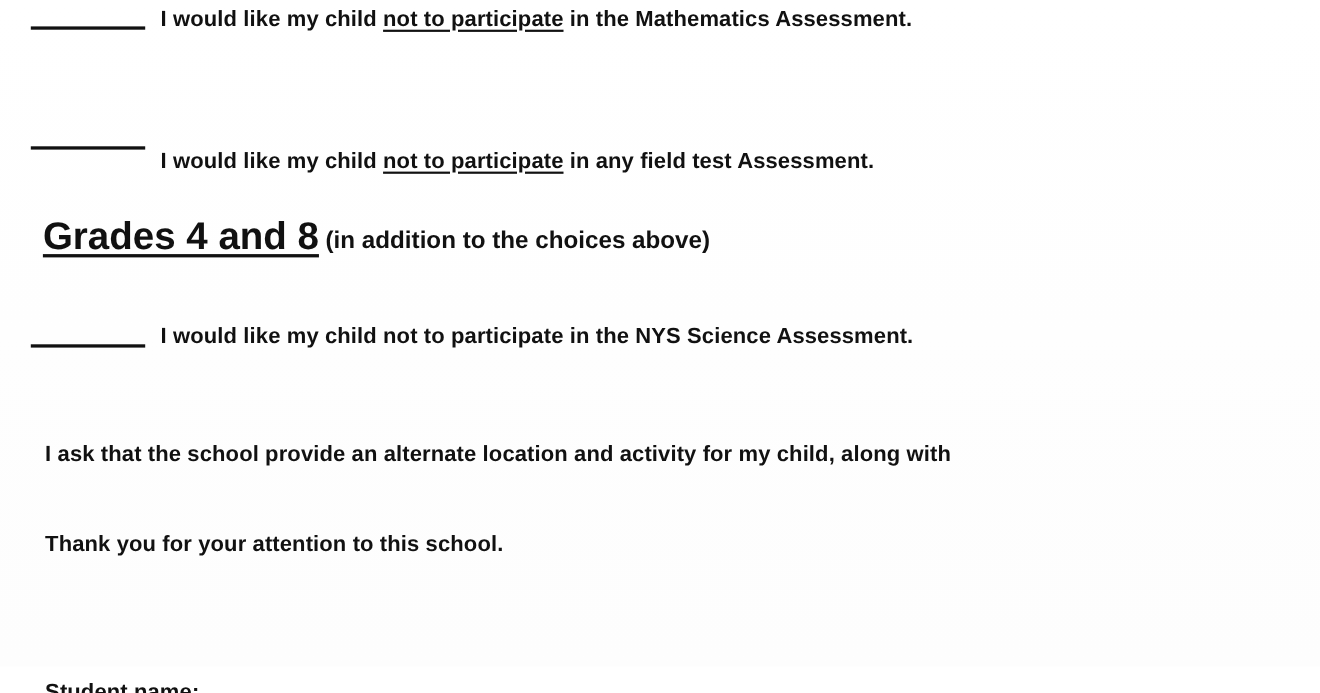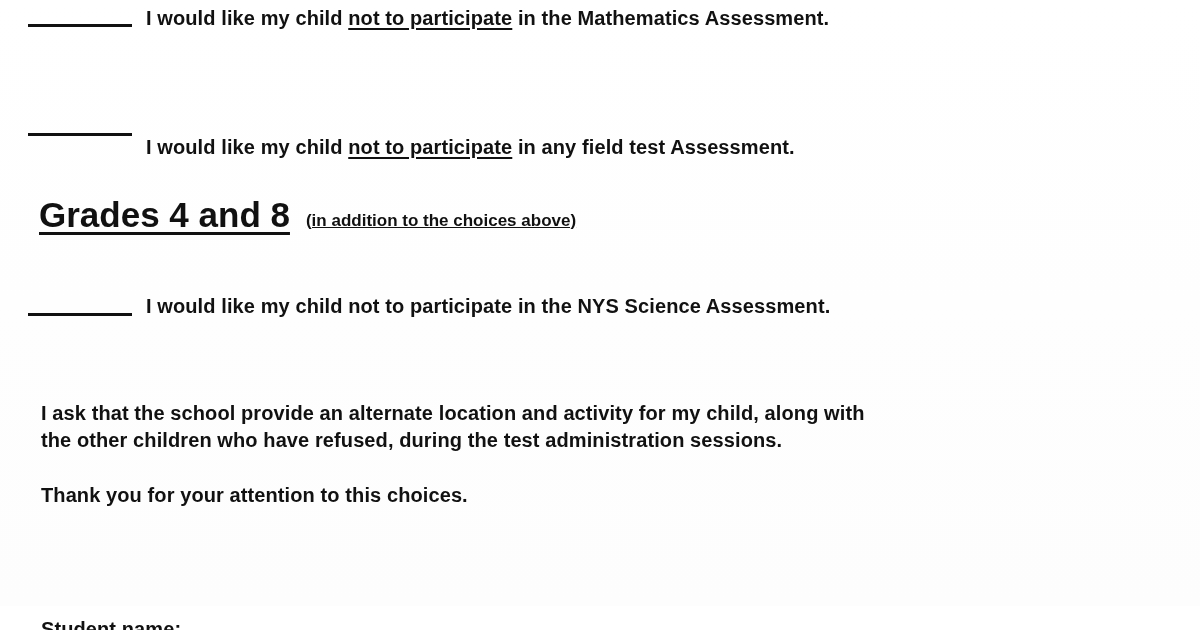--- a/index.html
+++ b/index.html
@@ -51,25 +51,24 @@
     }
     .section-heading .big {
       font-size: 35px;
       line-height: 44px;
       text-decoration: underline;
       text-decoration-thickness: 3px;
       text-underline-offset: 5px;
       text-align: center;
     }
     .section-heading .small {
-      font-size: 17px;
+      font-size: 22px;
       line-height: 44px;
-      margin-left: 16px;
+      margin-left: 6px;
       vertical-align: 1px;
-      text-decoration: underline;
     }
     .para {
       position: absolute;
       left: 41px;
       font-weight: bold;
       font-size: 20px;
       line-height: 27px;
       white-space: nowrap;
       letter-spacing: 0.1px;
     }
@@ -93,20 +92,19 @@
     <span class="big">Grades 4 and 8</span><span class="small">(in addition to the choices above)</span>
   </div>
 
   <div class="blank" style="left:28px; top:313px;"></div>
   <div class="choice-text" style="top:294px;">
     <span>I would like my child not to participate in the NYS Science Assessment.</span>
   </div>
 
   <div class="para" style="top:400px;">
     <div>I ask that the school provide an alternate location and activity for my child, along with</div>
-    <div>the other children who have refused, during the test administration sessions.</div>
   </div>
 
-  <div class="para" style="top:482px;">Thank you for your attention to this choices.</div>
+  <div class="para" style="top:482px;">Thank you for your attention to this school.</div>
 
   <div class="para" style="top:616px;">Student name:</div>
 
 </div>
 
 </body></html>

